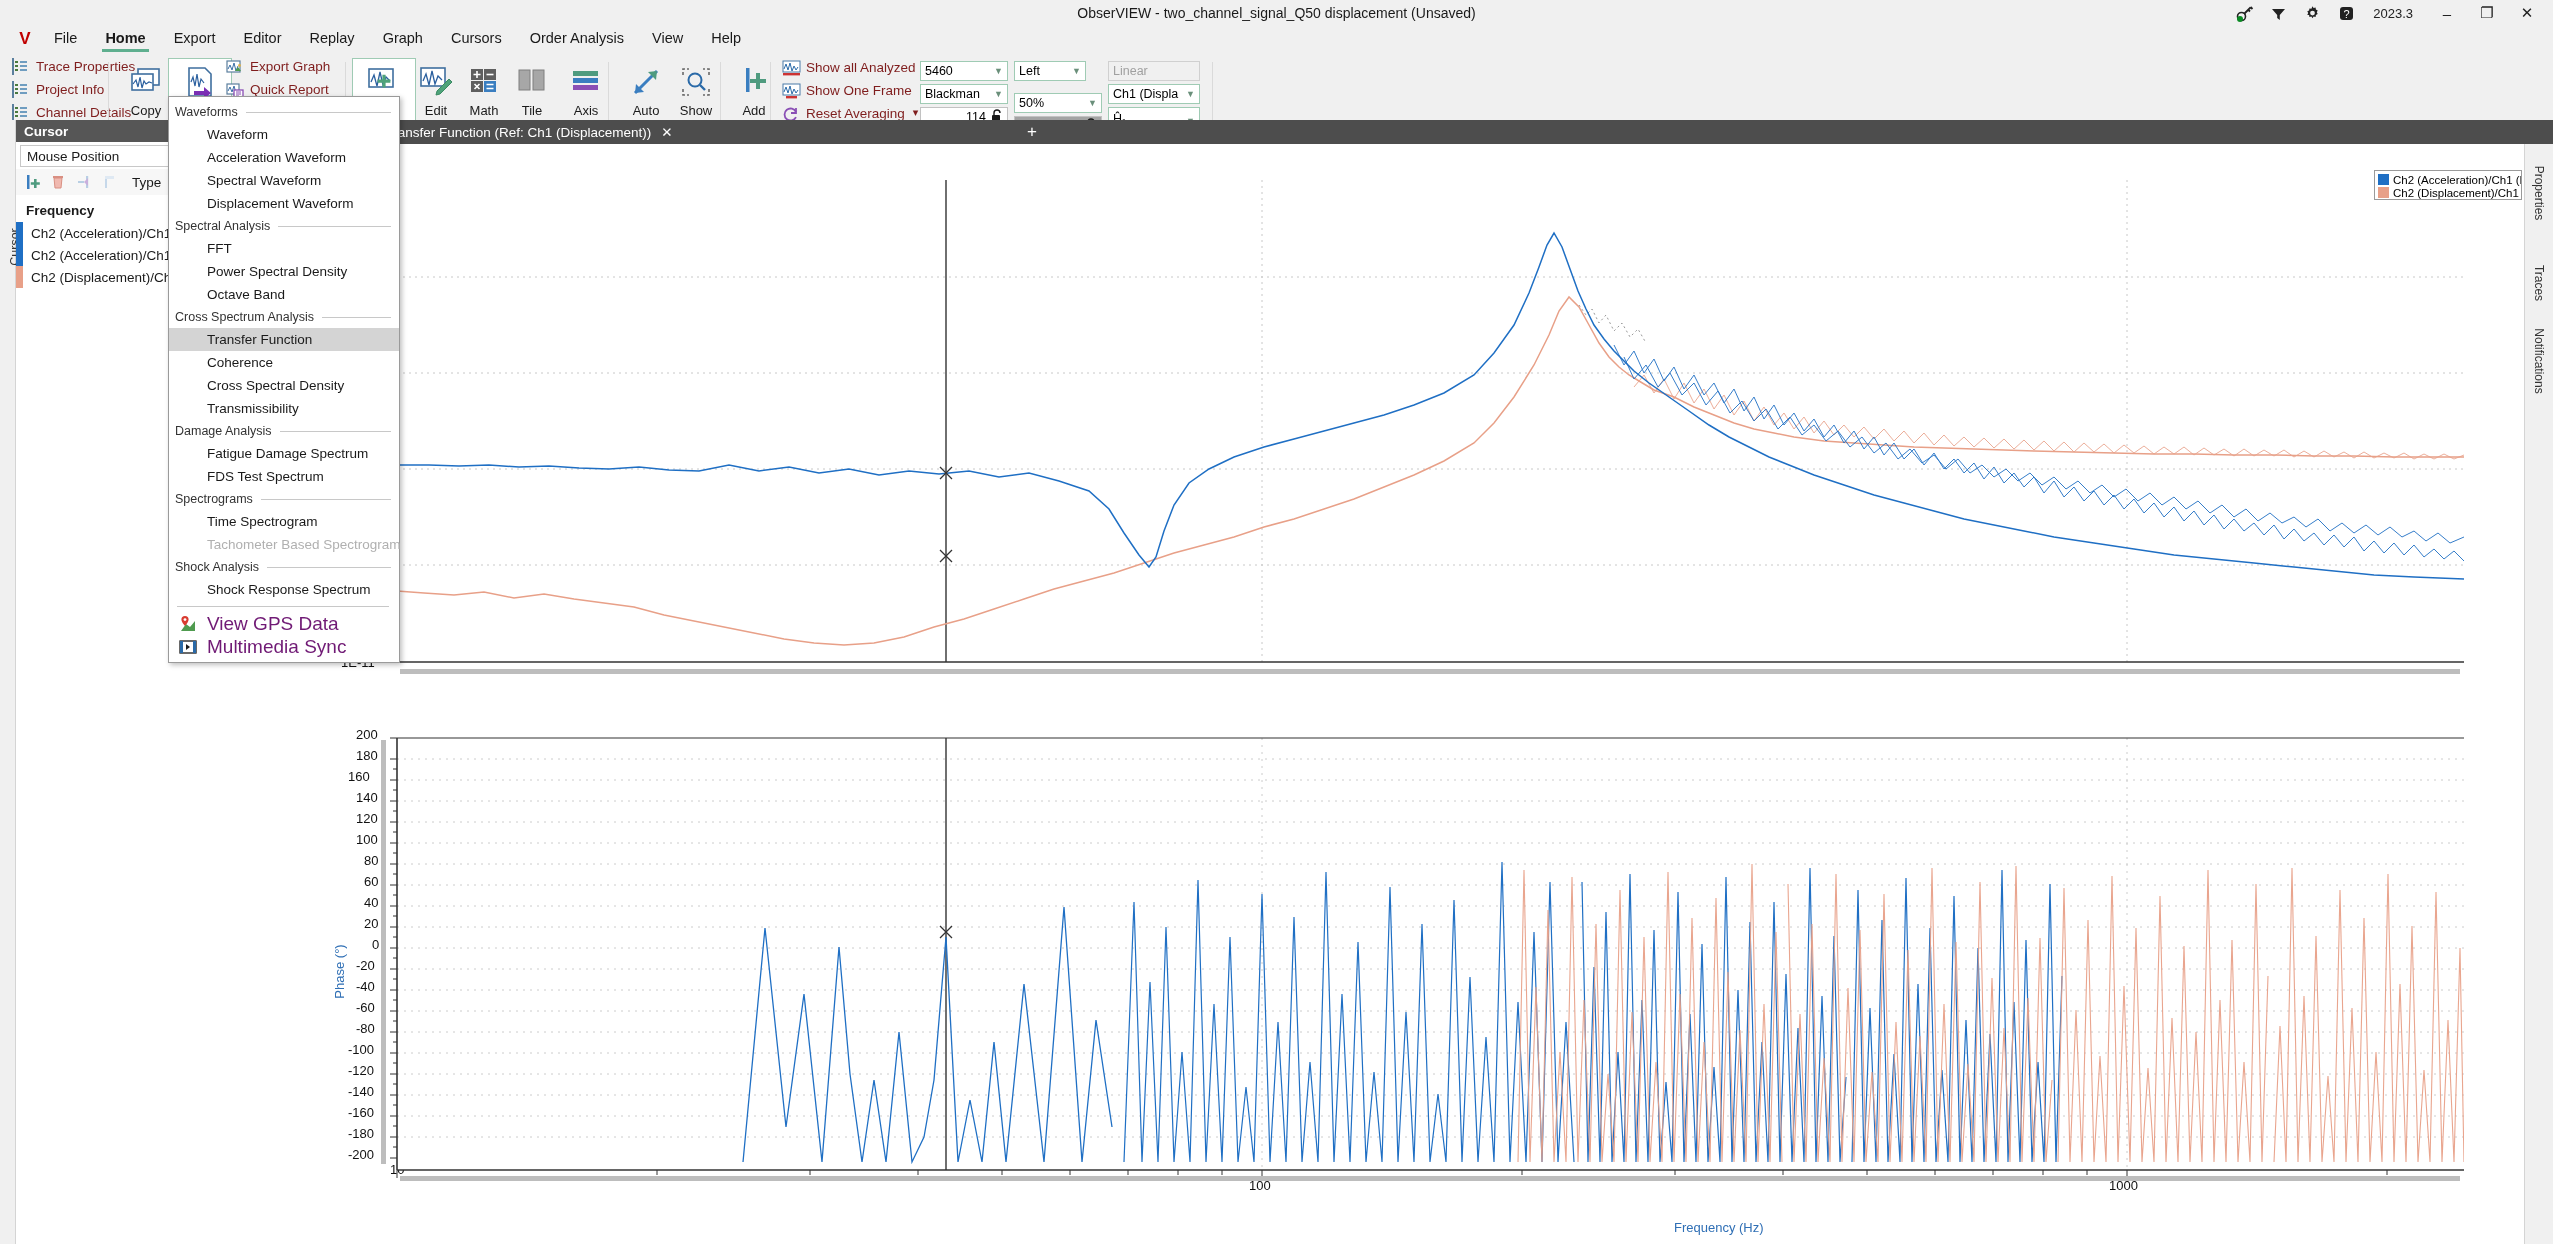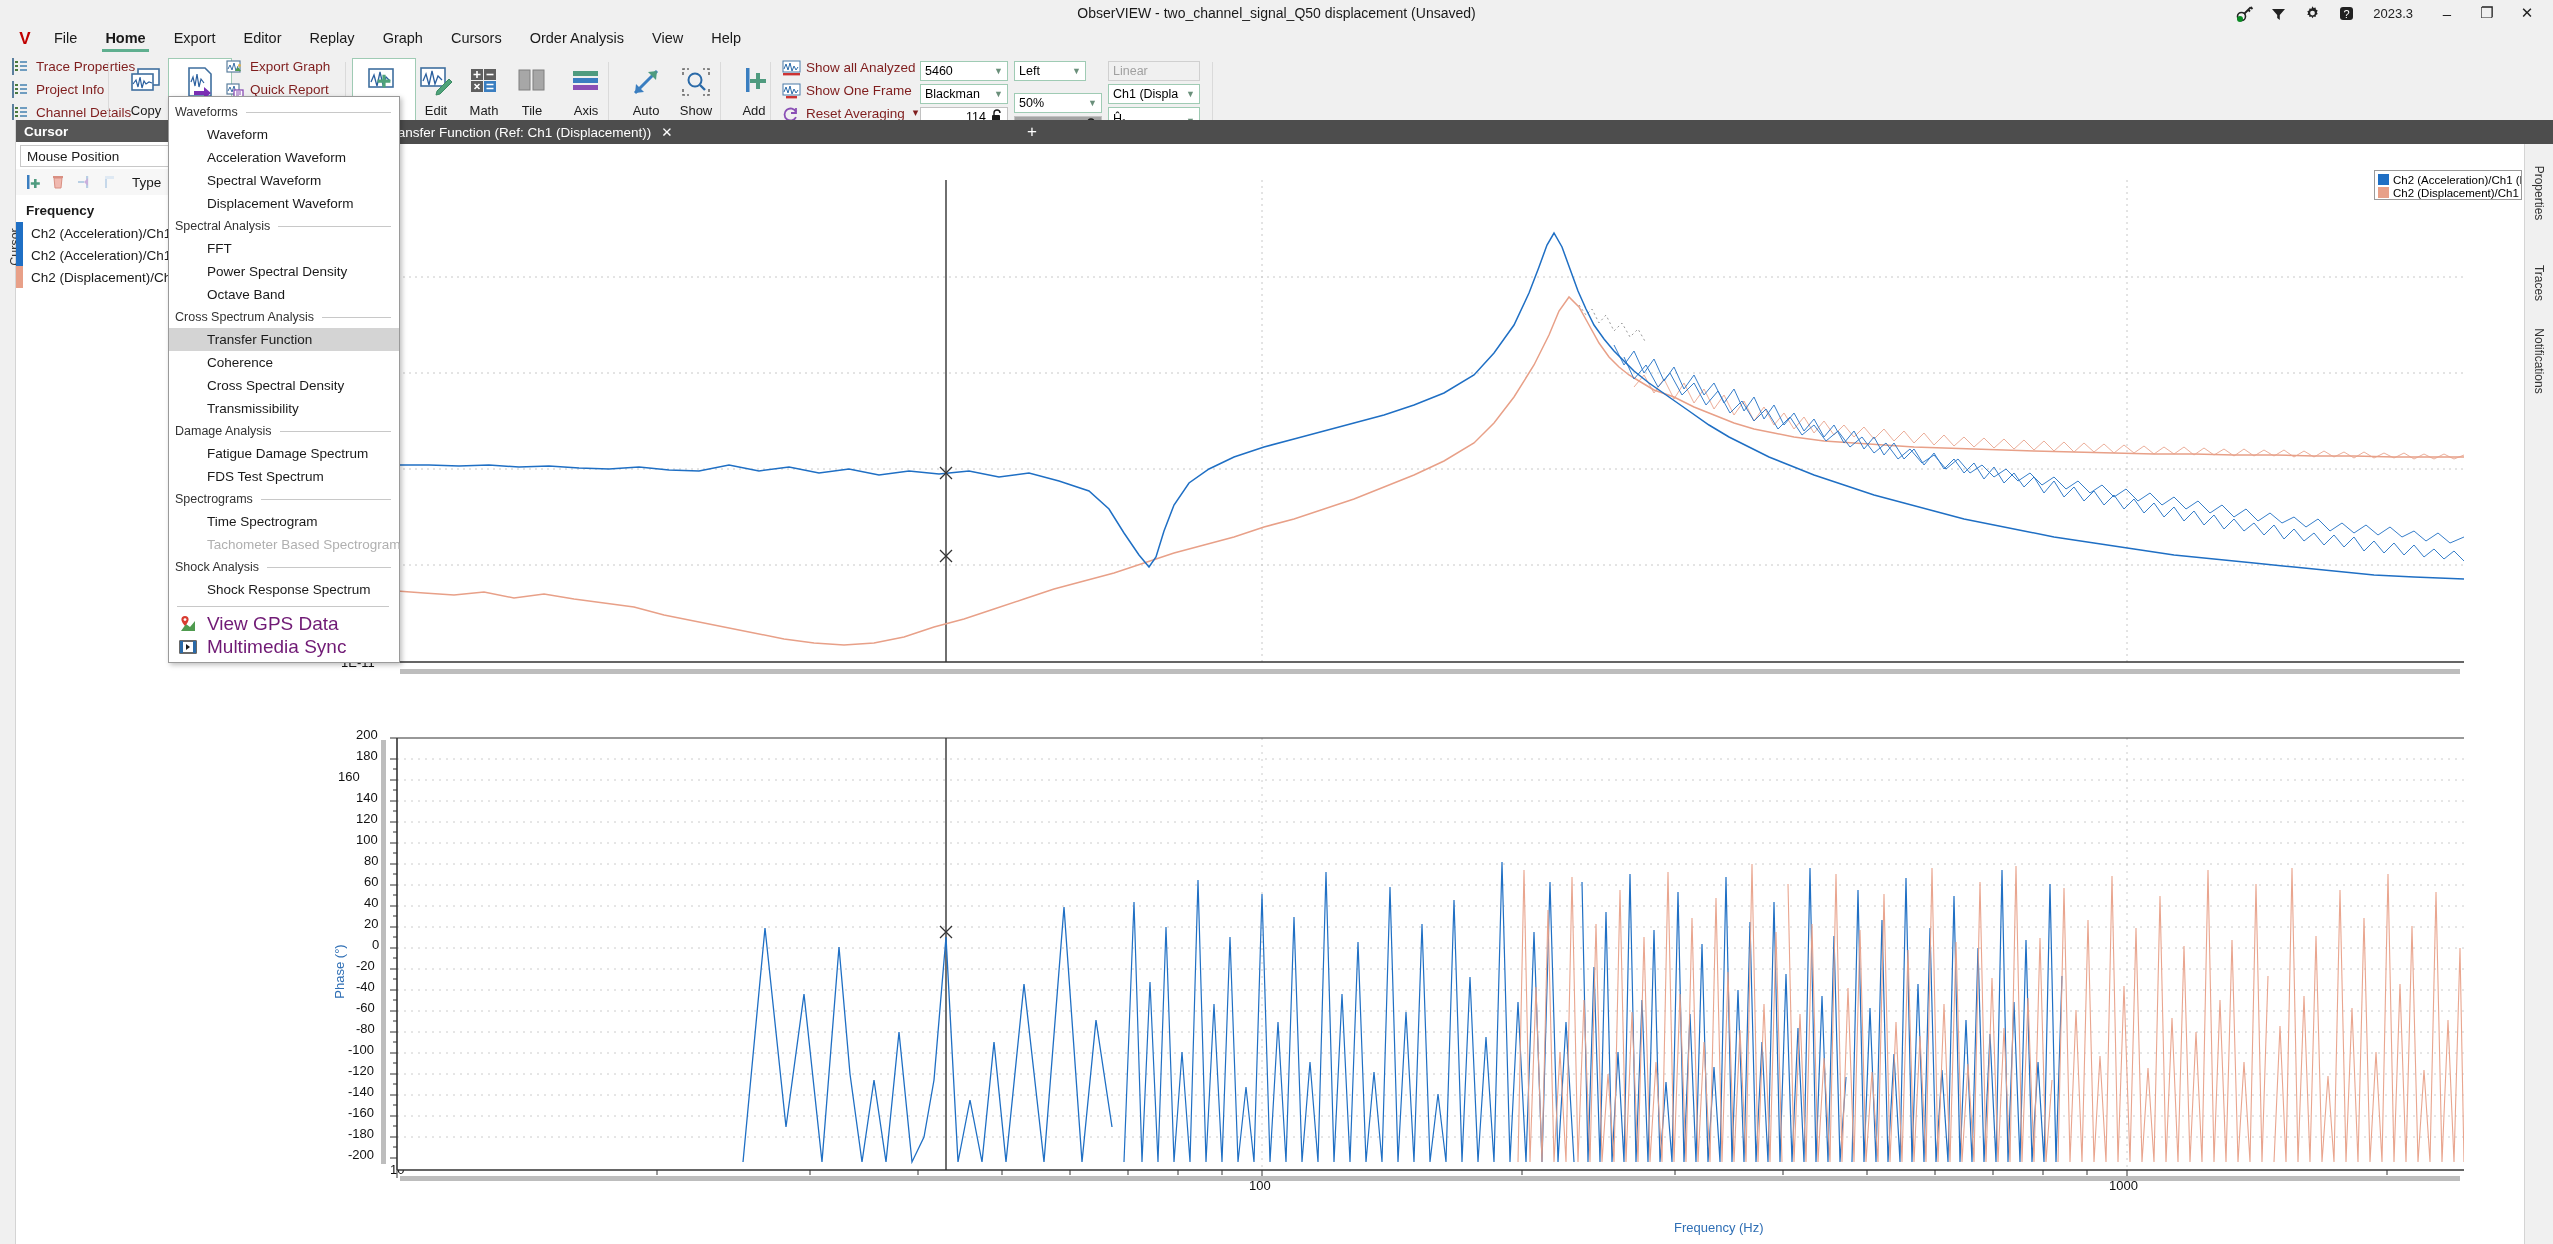--- a/index.html
+++ b/index.html
@@ -681,21 +681,21 @@
             </g>
         </svg>
       </div>
 
       <div class="phasepanel">
         <div class="axislabel-y" style="left:-22px; top:232px;">Phase (°)</div>
         <div class="axislabel-x" style="left:1340px; top:488px;">Frequency (Hz)</div>
 
         <div class="ticktext" style="left:22px; top:-5px;">200</div>
         <div class="ticktext" style="left:22px; top:16px;">180</div>
-        <div class="ticktext" style="left:4px; top:37px;">160</div>
+        <div class="ticktext" style="left:14px; top:37px;">160</div>
         <div class="ticktext" style="left:22px; top:58px;">140</div>
         <div class="ticktext" style="left:22px; top:79px;">120</div>
         <div class="ticktext" style="left:22px; top:100px;">100</div>
         <div class="ticktext" style="left:30px; top:121px;">80</div>
         <div class="ticktext" style="left:30px; top:142px;">60</div>
         <div class="ticktext" style="left:30px; top:163px;">40</div>
         <div class="ticktext" style="left:30px; top:184px;">20</div>
         <div class="ticktext" style="left:38px; top:205px;">0</div>
         <div class="ticktext" style="left:22px; top:226px;">-20</div>
         <div class="ticktext" style="left:22px; top:247px;">-40</div>

